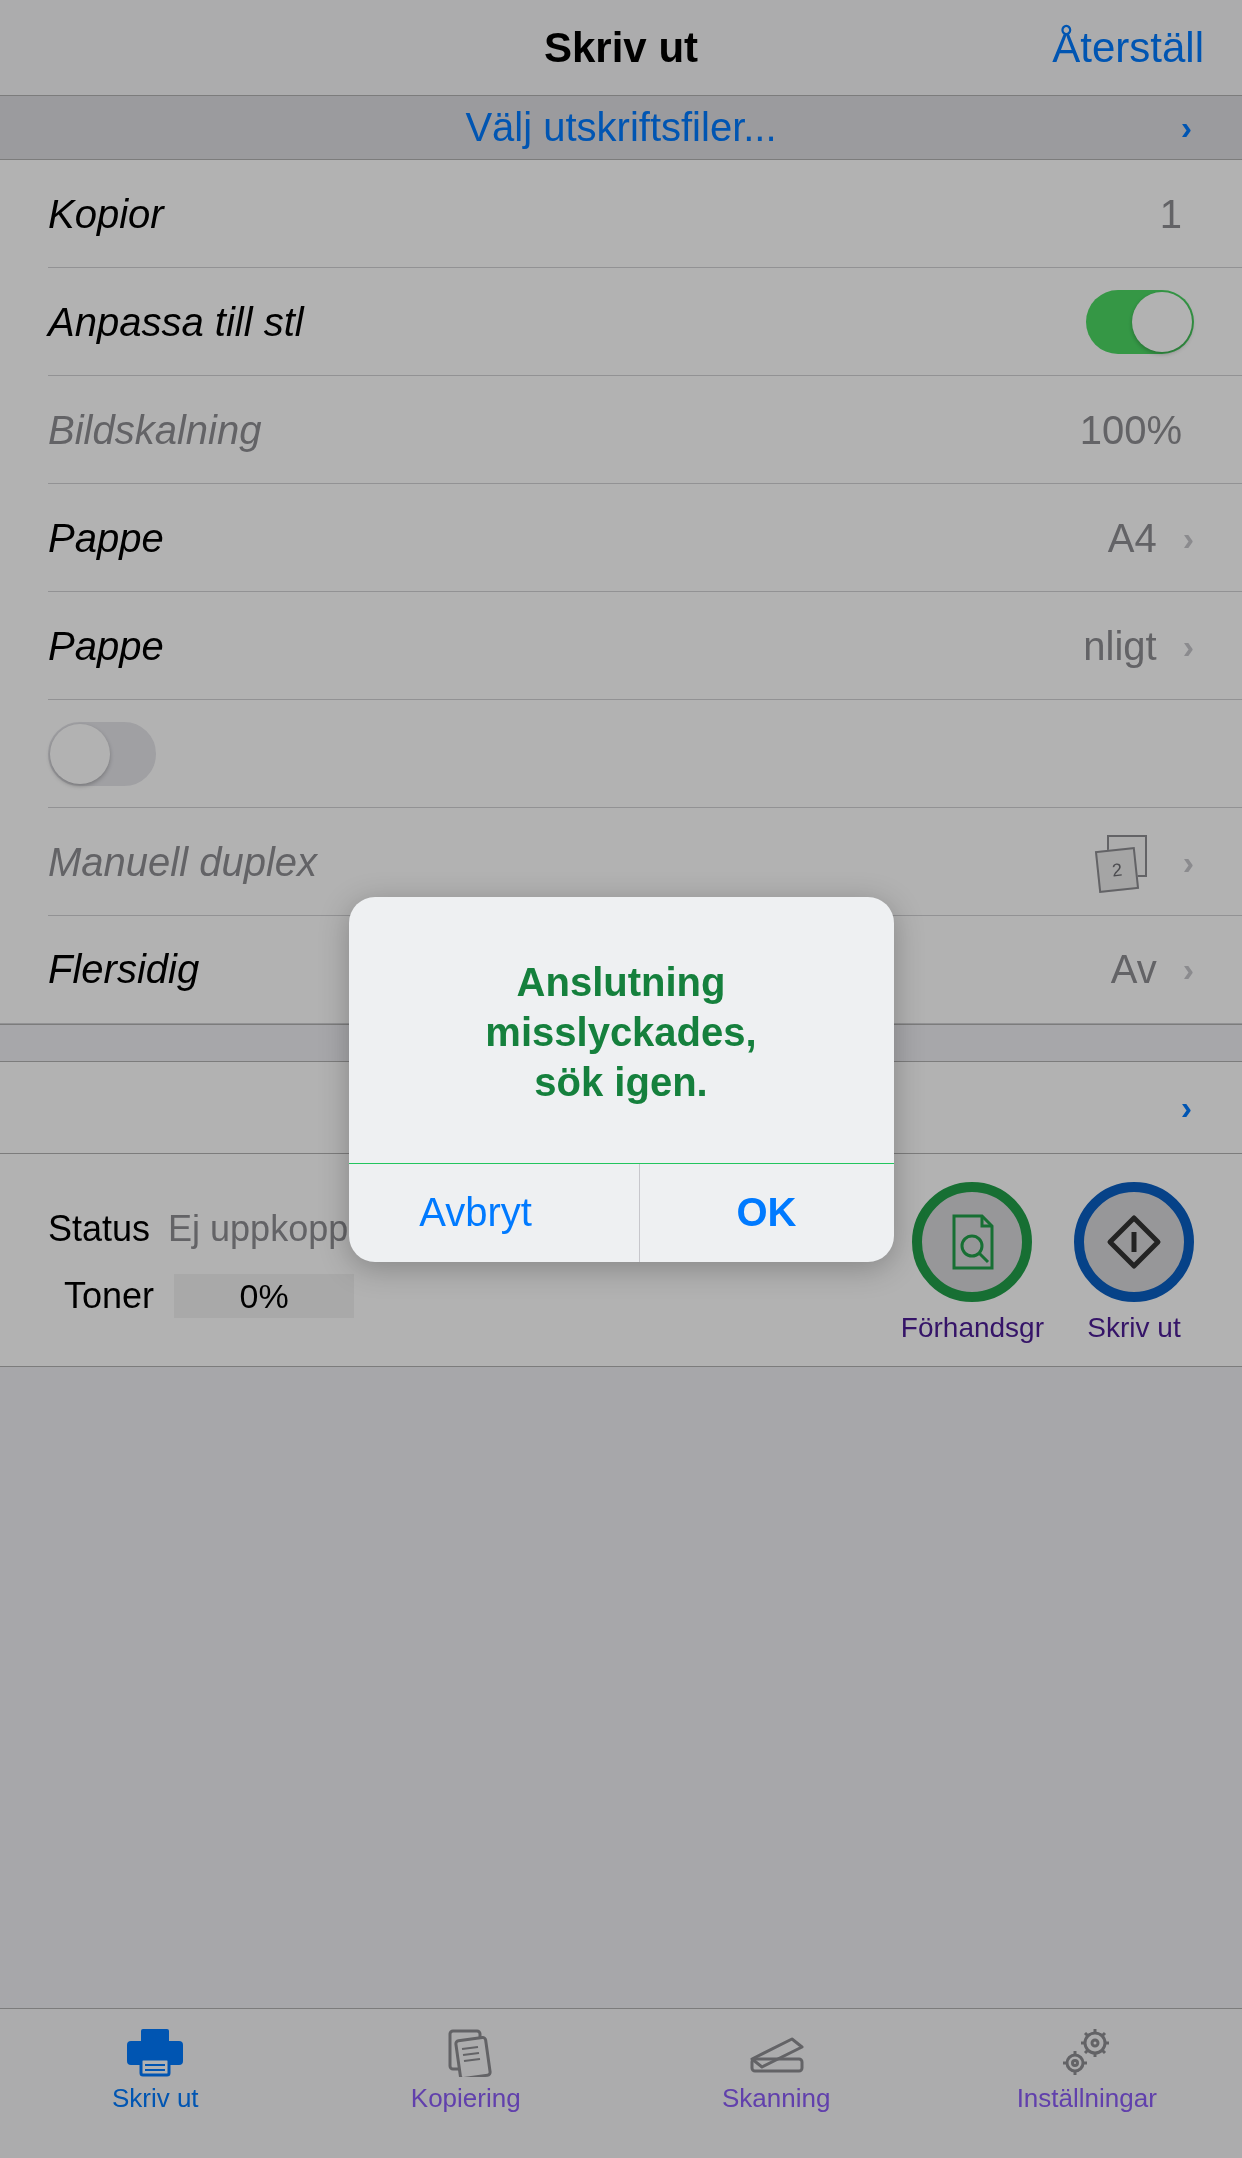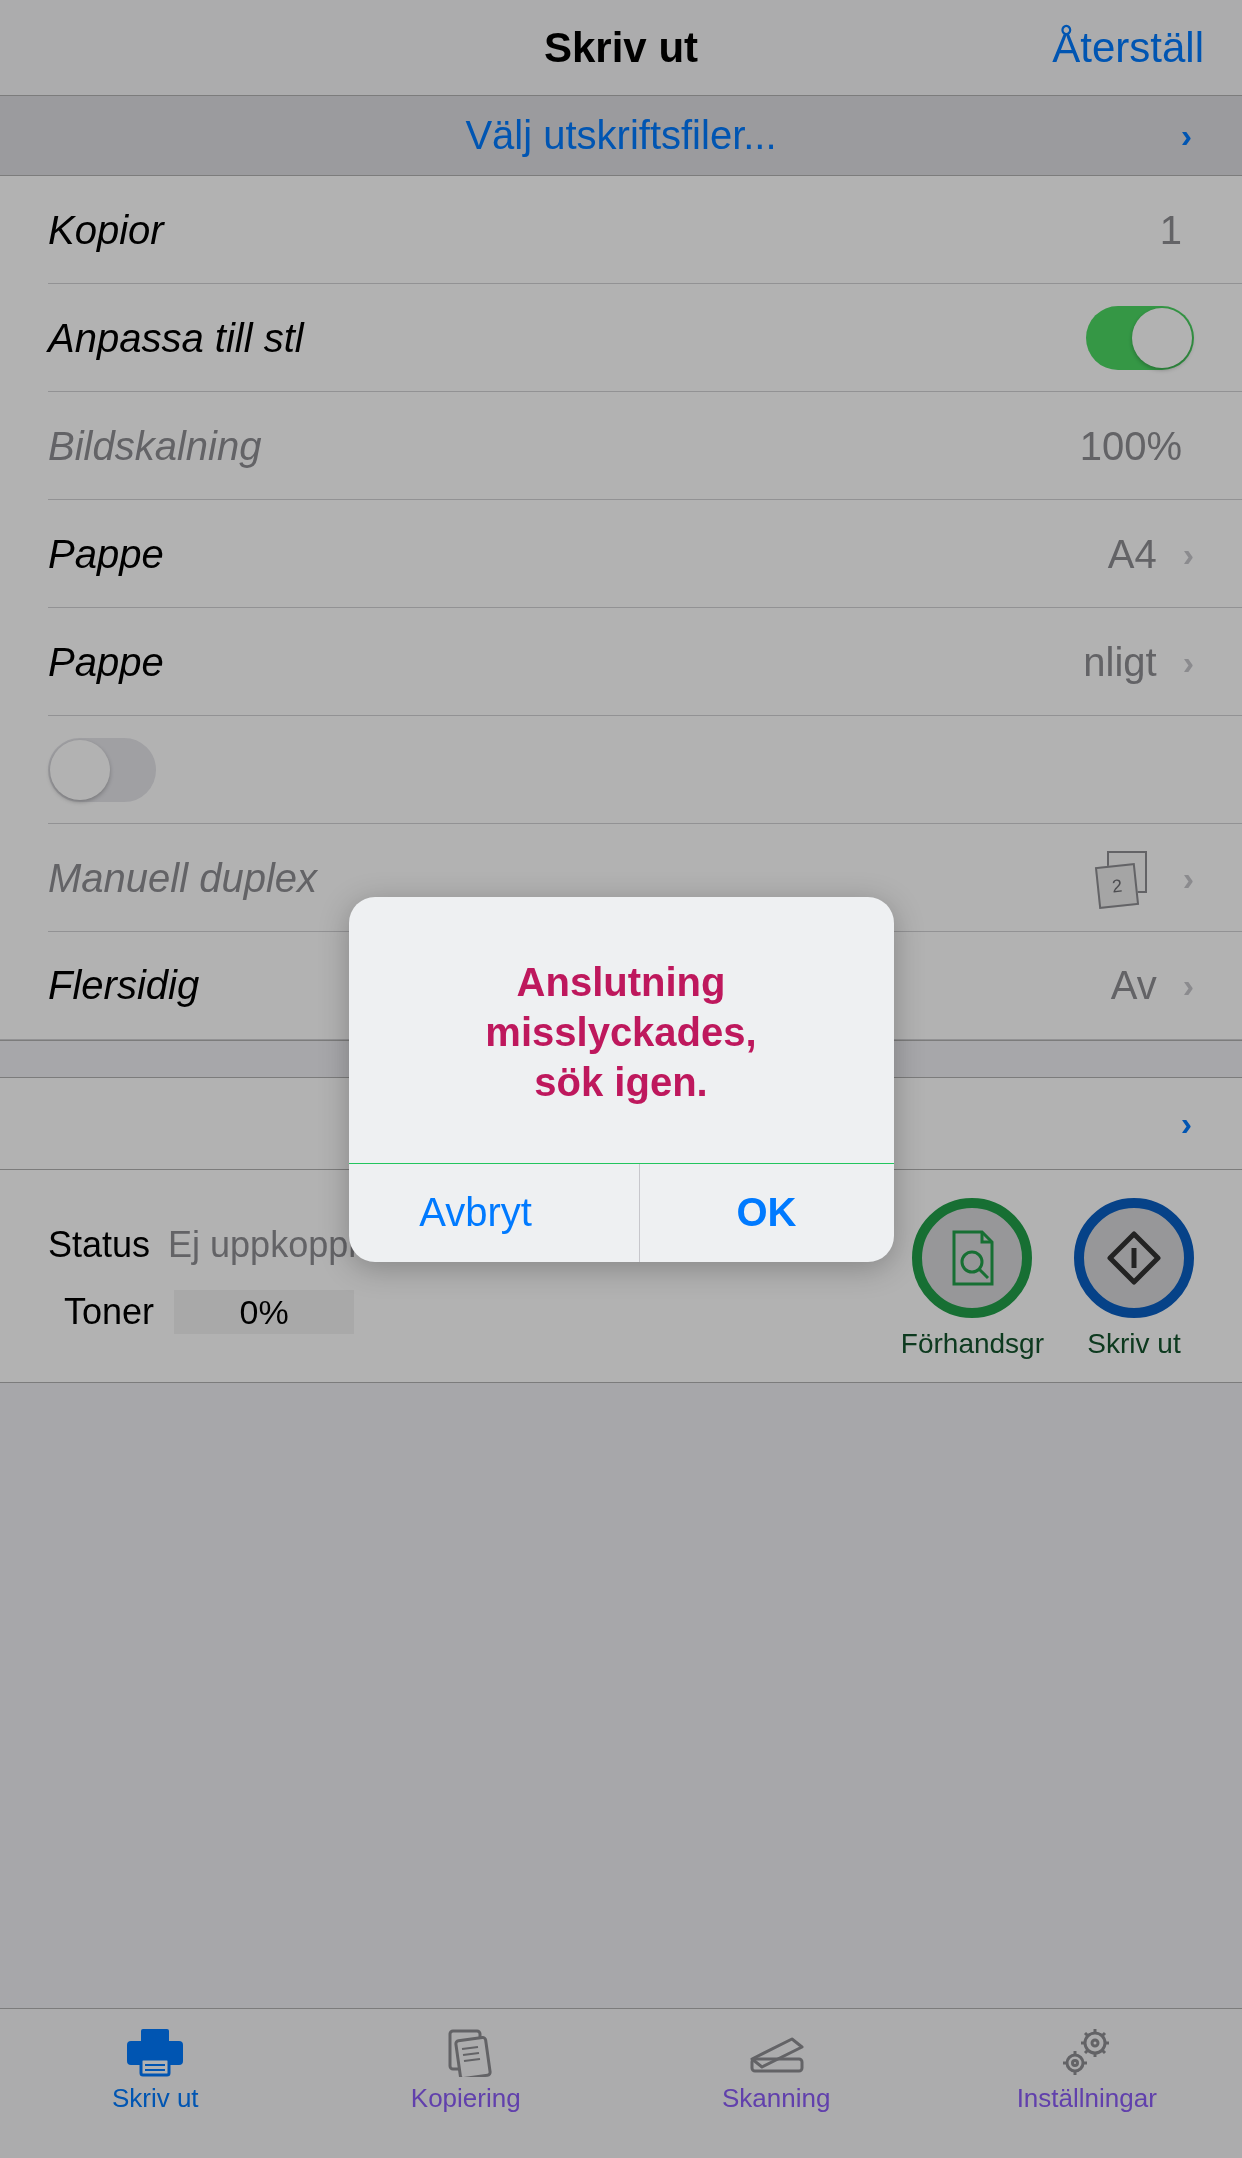--- a/index.html
+++ b/index.html
@@ -1,21 +1,21 @@
 <!DOCTYPE html>
 <html><head>
 <meta charset="utf-8">
 <style>
   * { box-sizing: border-box; margin: 0; padding: 0; }
   html, body { width: 1242px; height: 2158px; font-family: -apple-system, "Helvetica Neue", Arial, sans-serif; background: #efeff4; overflow: hidden; }
   .screen { position: relative; width: 1242px; height: 2158px; background: #efeff4; }
   .header { height: 96px; display: flex; align-items: center; justify-content: center; border-bottom: 1px solid #b2b2b2; background: #f7f7f8; position: relative; }
   .header-title { font-size: 42px; font-weight: 600; color: #000; }
   .header-reset { position: absolute; right: 38px; top: 50%; transform: translateY(-50%); font-size: 42px; color: #007aff; }
-  .file-select { height: 80px; background: #dedee3; display: flex; align-items: center; justify-content: center; position: relative; border-bottom: 1px solid #b2b2b2; }
+  .file-select { height: 64px; background: #dedee3; display: flex; align-items: center; justify-content: center; position: relative; border-bottom: 1px solid #b2b2b2; }
   .file-select-text { font-size: 40px; color: #007aff; }
   .file-select .chev { position: absolute; right: 50px; color: #007aff; font-size: 34px; font-weight: 700; }
   .list { background: #fff; }
   .row { height: 108px; display: flex; align-items: center; padding: 0 48px; border-bottom: 1px solid #d1d1d5; position: relative; }
   .row.indent::after { content: ""; position: absolute; left: 48px; right: 0; bottom: 0; height: 1px; background: #d1d1d5; }
   .row.indent { border-bottom: none; }
   .row-label { font-size: 40px; color: #000; flex: 1; font-style: italic; }
   .row-label.muted { color: #8e8e93; }
   .row-value { font-size: 40px; color: #8e8e93; margin-right: 12px; }
   .row-chev { color: #c7c7cc; font-size: 34px; font-weight: 700; margin-left: 14px; }
@@ -37,29 +37,29 @@
   .status-line { display:flex; align-items:baseline; margin-bottom: 24px; gap: 18px; }
   .status-label { font-size: 36px; color:#000; }
   .status-val { font-size: 36px; color:#8e8e93; }
   .toner-line { display:flex; align-items:center; gap: 20px; }
   .toner-label { font-size: 36px; color:#000;margin-left:16px; }
   .toner-box { width: 180px; height: 44px; background:#f3f3f3; display:flex; align-items:center; justify-content:center; font-size:34px; color:#000; }
   .big-btn-wrap { display:flex; flex-direction:column; align-items:center; gap:10px; margin-left: 30px; }
   .big-btn { width: 120px; height: 120px; border-radius: 50%; display:flex; align-items:center; justify-content:center; background:#d9d9dc; }
   .big-btn.green { border: 10px solid #21a04a; }
   .big-btn.blue  { border: 10px solid #0a5fc3; }
-  .big-btn-label { font-size: 28px; color:#14532d; }
+  .big-btn-label { font-size: 28px; color:#4c1d95; }
   .tabbar { position:absolute; bottom:0; left:0; right:0; height:150px; background:#f7f7f8; border-top:1px solid #b2b2b2; display:flex; overflow:hidden; }
   .tab { flex:1; display:flex; flex-direction:column; align-items:center; justify-content:flex-start; padding-top:16px; gap:6px; }
   .tab-label { font-size: 26px; color:#8b5cf6; }
   .tab.active .tab-label { color:#007aff; }
   .overlay { position:absolute; inset:0; background: rgba(0,0,0,.30); display:flex; align-items:center; justify-content:center; }
   .alert { width: 545px; background: #eef0f2; border-radius: 26px; overflow:hidden; box-shadow: 0 6px 30px rgba(0,0,0,.25); }
   .alert-body { padding: 60px 40px 56px 40px; text-align:center; }
-  .alert-title { font-size: 40px; font-weight:600; color:#be185d; line-height:1.25; white-space: pre-line; text-align: center; }
+  .alert-title { font-size: 40px; font-weight:600; color:#15803d; line-height:1.25; white-space: pre-line; text-align: center; }
   .alert-buttons { display:flex; border-top:1px solid #22c55e;gap:36px; }
   .alert-btn { flex:1; height:98px; display:flex; align-items:center; justify-content:center; font-size:40px; color:#007aff; }
   .alert-btn + .alert-btn { border-left:1px solid #c7c7cc; font-weight:600; }
   svg { display:block; }
 </style>
 </head>
 <body>
 
 <div class="screen">
 

